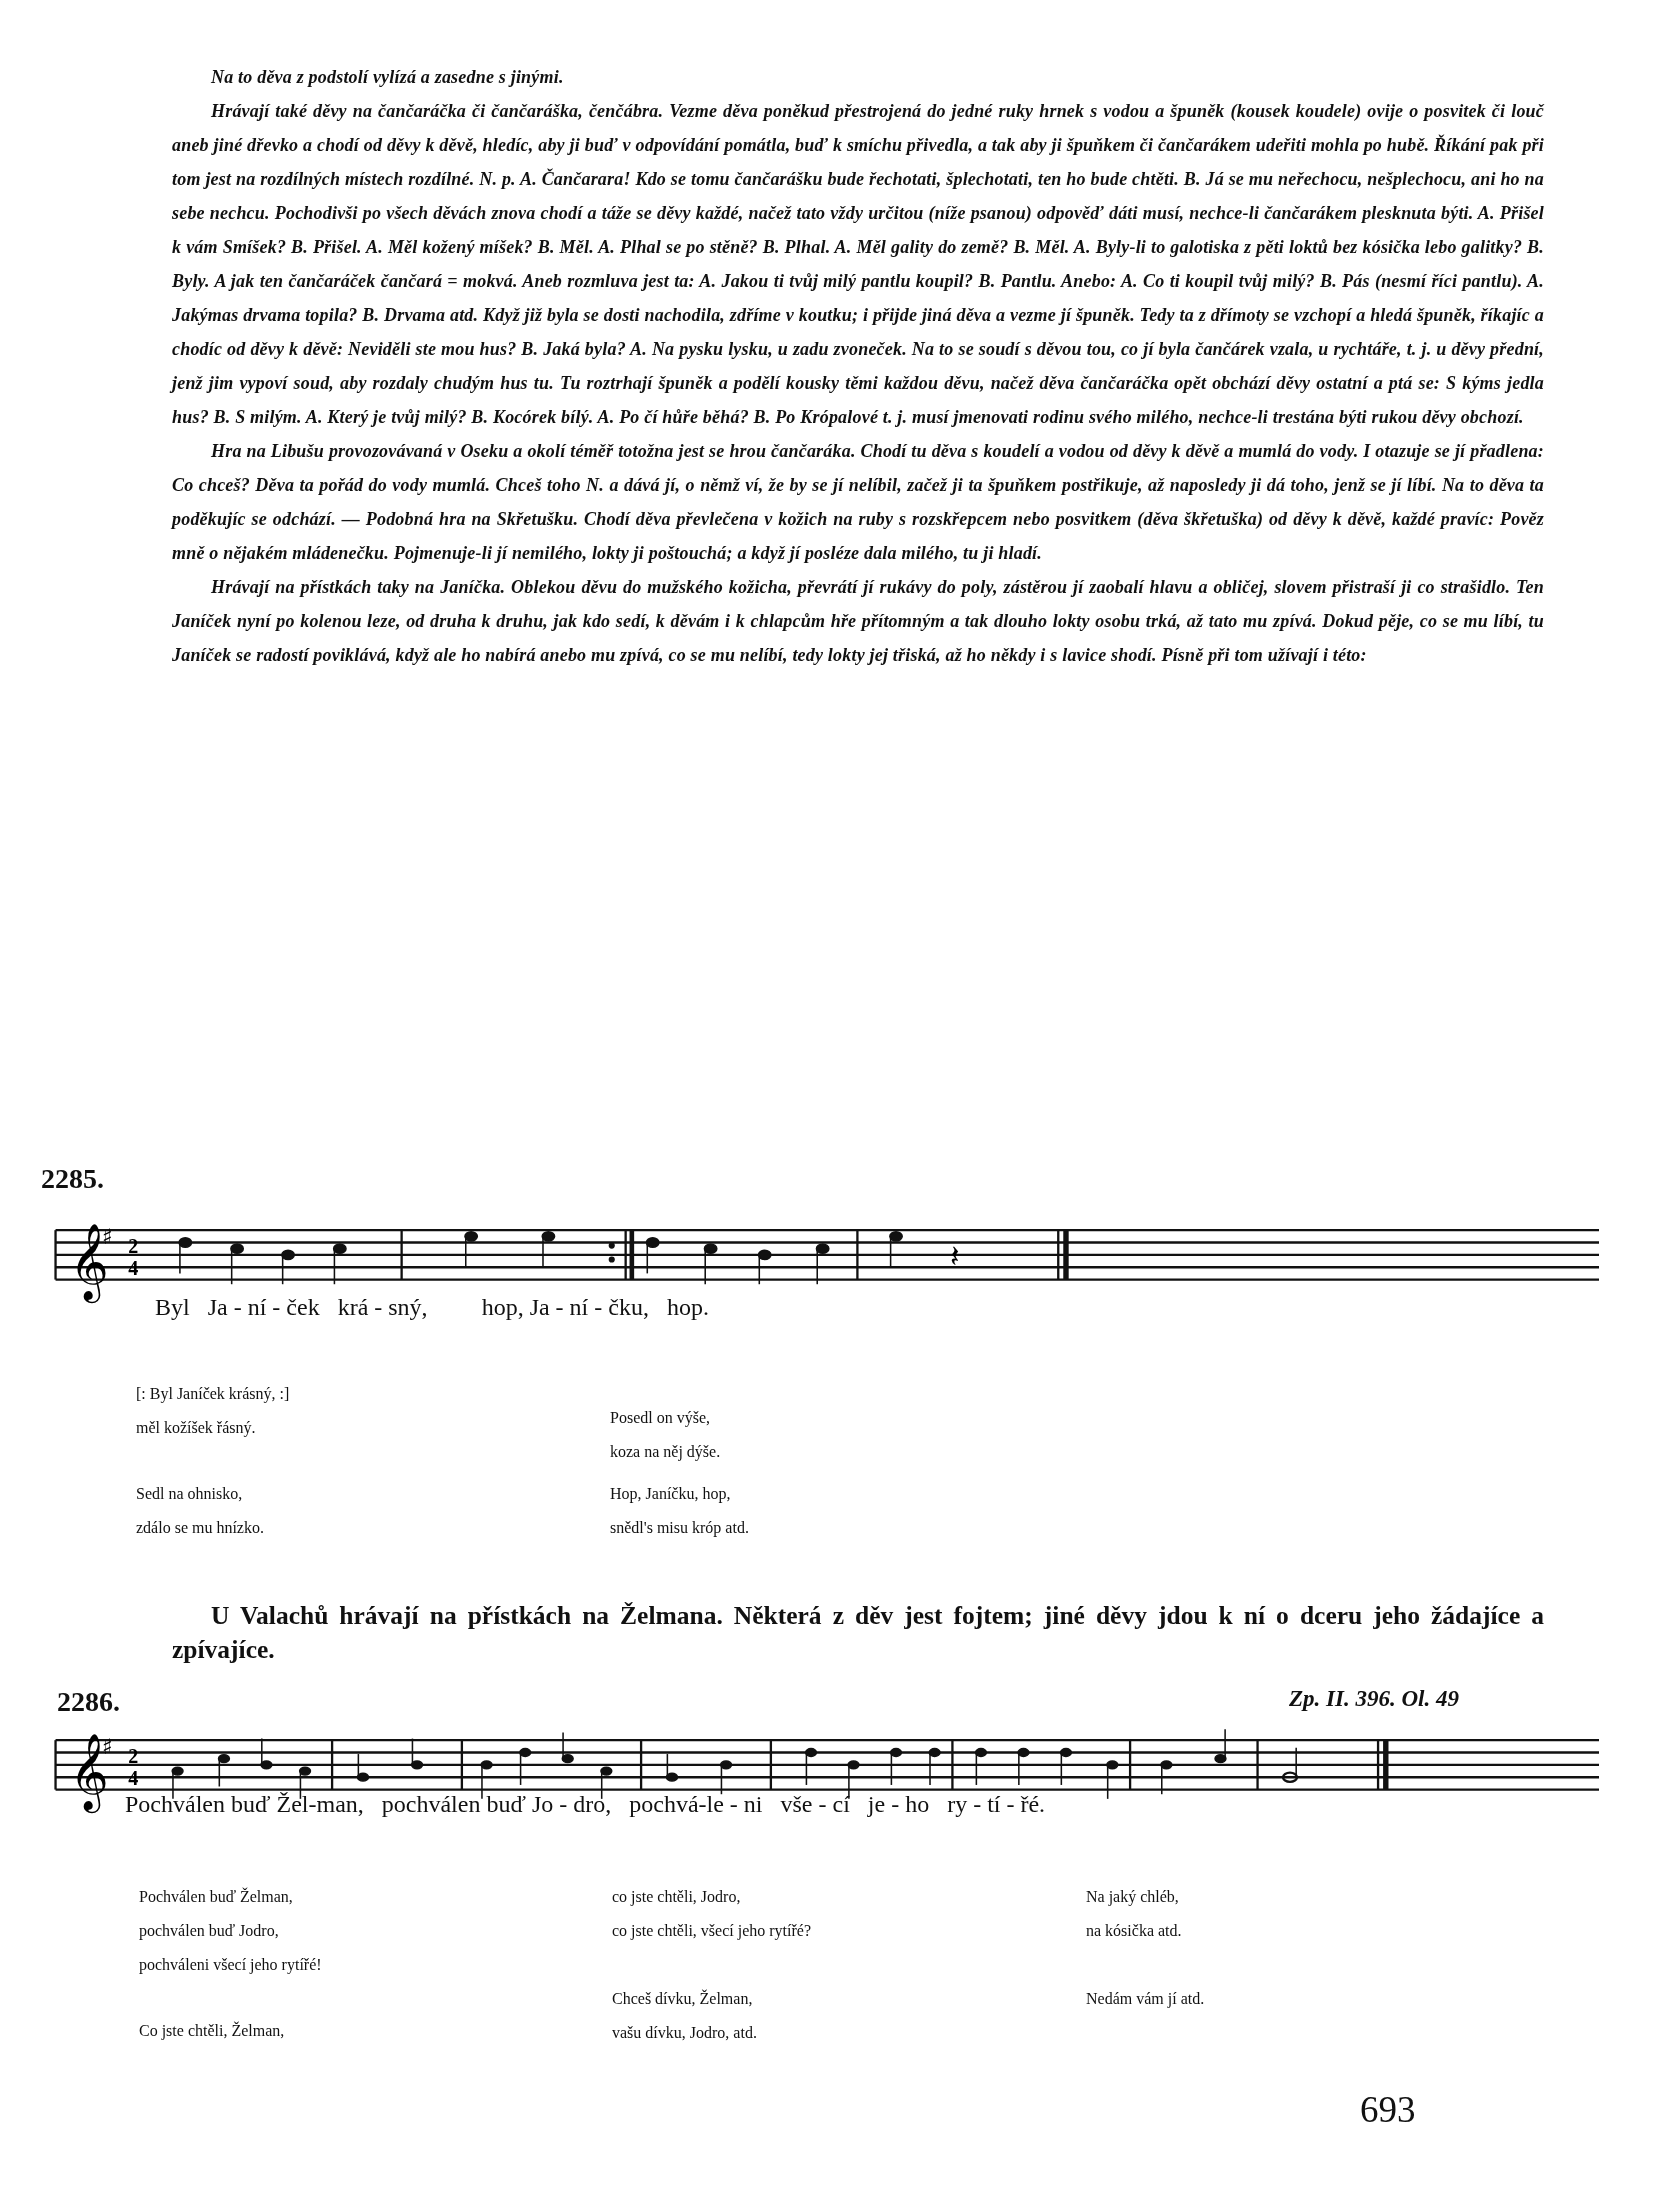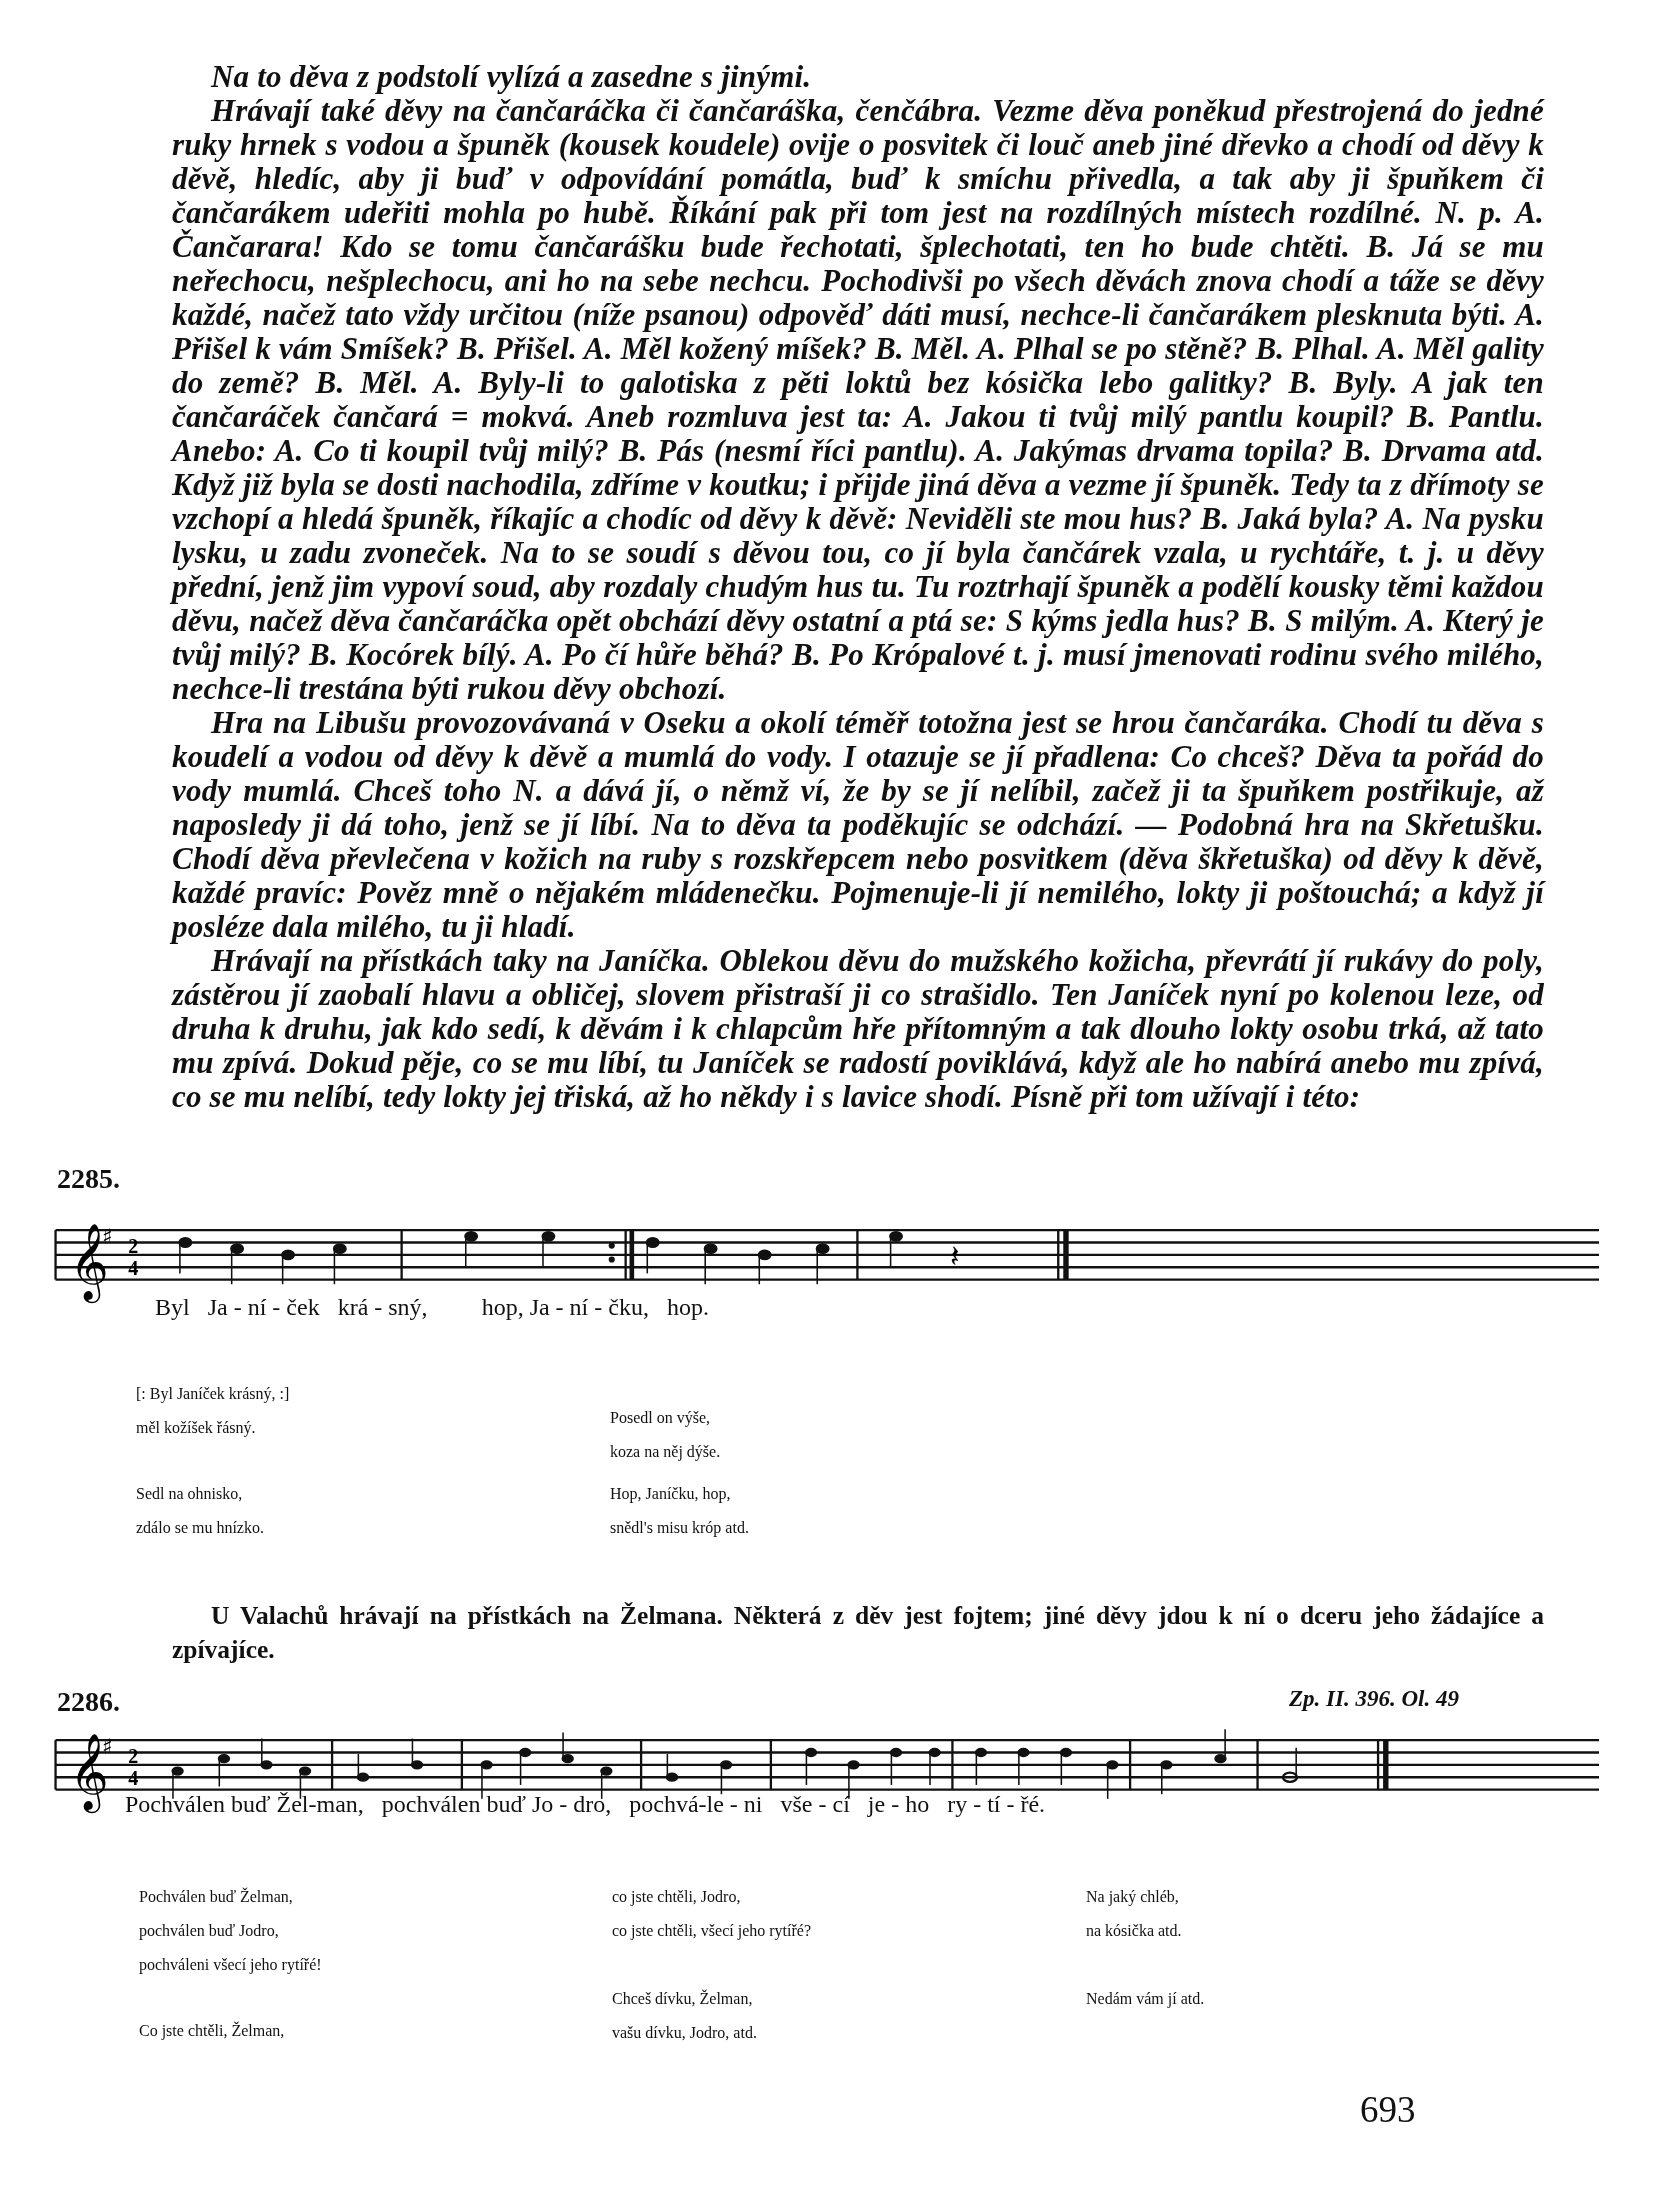--- a/index.html
+++ b/index.html
@@ -1,17 +1,17 @@
 <!DOCTYPE html>
 <html style="font-size:12.4px"><head>
 <meta charset="utf-8">
 <style>
   html, body { margin: 0; padding: 0; background: #ffffff; }
   body { width: 1674px; height: 2205px; position: relative; overflow: hidden; color: #111; font-family: "DejaVu Serif", serif; }
-  .prose { position: absolute; left: 172px; top: 60px; width: 1372px; font-family: "Liberation Serif", serif; font-style: italic; font-weight: bold; font-size: 31px; line-height: 34px; text-align: justify; letter-spacing: 0.2px; }
+  .prose { position: absolute; left: 172px; top: 60px; width: 1372px; font-family: "Liberation Serif", serif; font-style: italic; font-weight: bold; font-size: 18px; line-height: 34px; text-align: justify; letter-spacing: 0.2px; }
   .prose p { margin: 0; text-indent: 39px; }
   .song-num { position: absolute; font-family: "Liberation Serif", serif; font-weight: bold; font-size: 28px; }
   .source-ref { position: absolute; font-family: "Liberation Serif", serif; font-style: italic; font-weight: bold; font-size: 23px; }
   .staff { position: absolute; }
   .underlay { position: absolute; font-family: Liberation Serif, serif; font-size: 24px; white-space: pre; }
   .verse { position: absolute; font-family: "Liberation Serif", serif; font-size: 16px; line-height: 34px; }
   .verse div { white-space: pre; }
   .page-num { position: absolute; left: 1360px; top: 2088px; font-family: "Liberation Serif", serif; font-size: 37px; }
   .prose2 { position: absolute; left: 172px; top: 1599px; width: 1372px; font-family: "Liberation Serif", serif; font-weight: bold; font-size: 25.5px; line-height: 34px; text-align: justify; }
   .prose2 p { margin: 0; text-indent: 39px; }
@@ -19,21 +19,21 @@
 </head>
 <body>
 
 <div class="prose">
   <p>Na to děva z podstolí vylízá a zasedne s jinými.</p>
   <p>Hrávají také děvy na čančaráčka či čančaráška, čenčábra. Vezme děva poněkud přestrojená do jedné ruky hrnek s vodou a špuněk (kousek koudele) ovije o posvitek či louč aneb jiné dřevko a chodí od děvy k děvě, hledíc, aby ji buď v odpovídání pomátla, buď k smíchu přivedla, a tak aby ji špuňkem či čančarákem udeřiti mohla po hubě. Říkání pak při tom jest na rozdílných místech rozdílné. N. p. A. Čančarara! Kdo se tomu čančarášku bude řechotati, šplechotati, ten ho bude chtěti. B. Já se mu neřechocu, nešplechocu, ani ho na sebe nechcu. Pochodivši po všech děvách znova chodí a táže se děvy každé, načež tato vždy určitou (níže psanou) odpověď dáti musí, nechce-li čančarákem plesknuta býti. A. Přišel k vám Smíšek? B. Přišel. A. Měl kožený míšek? B. Měl. A. Plhal se po stěně? B. Plhal. A. Měl gality do země? B. Měl. A. Byly-li to galotiska z pěti loktů bez kósička lebo galitky? B. Byly. A jak ten čančaráček čančará = mokvá. Aneb rozmluva jest ta: A. Jakou ti tvůj milý pantlu koupil? B. Pantlu. Anebo: A. Co ti koupil tvůj milý? B. Pás (nesmí říci pantlu). A. Jakýmas drvama topila? B. Drvama atd. Když již byla se dosti nachodila, zdříme v koutku; i přijde jiná děva a vezme jí špuněk. Tedy ta z dřímoty se vzchopí a hledá špuněk, říkajíc a chodíc od děvy k děvě: Neviděli ste mou hus? B. Jaká byla? A. Na pysku lysku, u zadu zvoneček. Na to se soudí s děvou tou, co jí byla čančárek vzala, u rychtáře, t. j. u děvy přední, jenž jim vypoví soud, aby rozdaly chudým hus tu. Tu roztrhají špuněk a podělí kousky těmi každou děvu, načež děva čančaráčka opět obchází děvy ostatní a ptá se: S kýms jedla hus? B. S milým. A. Který je tvůj milý? B. Kocórek bílý. A. Po čí hůře běhá? B. Po Krópalové t. j. musí jmenovati rodinu svého milého, nechce-li trestána býti rukou děvy obchozí.</p>
   <p>Hra na Libušu provozovávaná v Oseku a okolí téměř totožna jest se hrou čančaráka. Chodí tu děva s koudelí a vodou od děvy k děvě a mumlá do vody. I otazuje se jí přadlena: Co chceš? Děva ta pořád do vody mumlá. Chceš toho N. a dává jí, o němž ví, že by se jí nelíbil, začež ji ta špuňkem postřikuje, až naposledy ji dá toho, jenž se jí líbí. Na to děva ta poděkujíc se odchází. — Podobná hra na Skřetušku. Chodí děva převlečena v kožich na ruby s rozskřepcem nebo posvitkem (děva škřetuška) od děvy k děvě, každé pravíc: Pověz mně o nějakém mládenečku. Pojmenuje-li jí nemilého, lokty ji poštouchá; a když jí posléze dala milého, tu ji hladí.</p>
   <p>Hrávají na přístkách taky na Janíčka. Oblekou děvu do mužského kožicha, převrátí jí rukávy do poly, zástěrou jí zaobalí hlavu a obličej, slovem přistraší ji co strašidlo. Ten Janíček nyní po kolenou leze, od druha k druhu, jak kdo sedí, k děvám i k chlapcům hře přítomným a tak dlouho lokty osobu trká, až tato mu zpívá. Dokud pěje, co se mu líbí, tu Janíček se radostí poviklává, když ale ho nabírá anebo mu zpívá, co se mu nelíbí, tedy lokty jej třiská, až ho někdy i s lavice shodí. Písně při tom užívají i této:</p>
 </div>
 
-<div class="song-num" style="left:57px; top:1163px;">2285.</div>
+<div class="song-num" style="left:41px; top:1163px;">2285.</div>
 <svg class="staff" style="left:54px; top:1213px;" width="1545" height="93" viewBox="0 0 2000 120">
   <g stroke="#111" stroke-width="3">
     <line x1="2" y1="22" x2="2000" y2="22"></line>
       <line x1="2" y1="38" x2="2000" y2="38"></line>
     <line x1="2" y1="54" x2="2000" y2="54"></line>
       <line x1="2" y1="70" x2="2000" y2="70"></line>
     <line x1="2" y1="86" x2="2000" y2="86"></line>
     <line x1="2" y1="22" x2="2" y2="86"></line>
     <line x1="450" y1="22" x2="450" y2="86"></line>
     <line x1="740" y1="22" x2="740" y2="86"></line>

